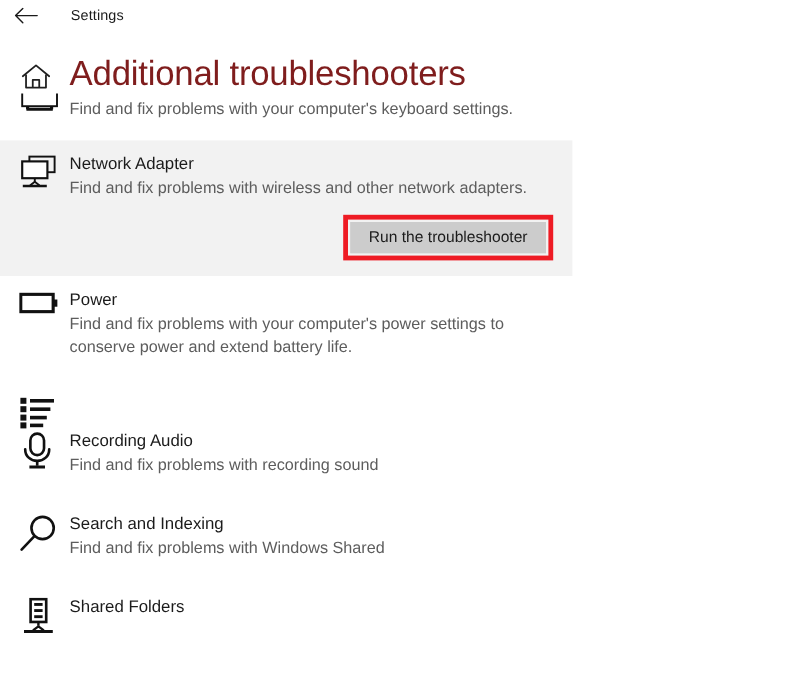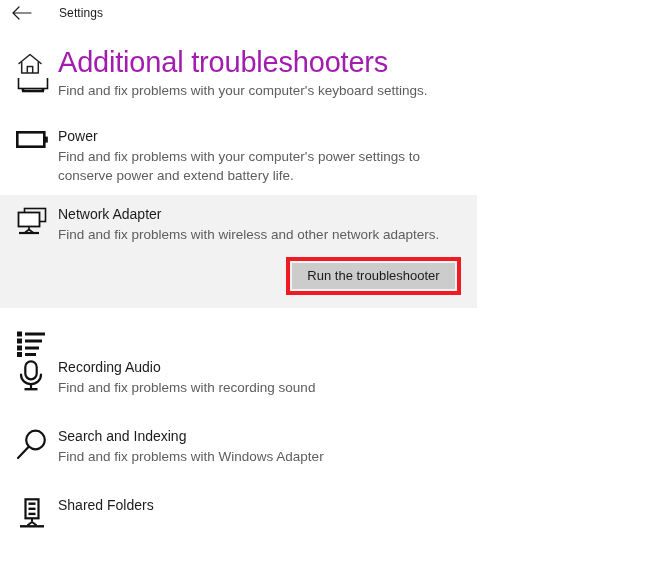--- a/index.html
+++ b/index.html
@@ -42,21 +42,21 @@
   .header {
     position: absolute;
     left: 0; top: 40px;
     width: 654px;
   }
   .page-title {
     position: absolute;
     left: 58px; top: 6px;
     font-size: 29px;
     font-weight: 300;
-    color: #a21caf;
+    color: #7f1d1d;
     letter-spacing: -0.2px;
     white-space: nowrap;
   }
   .home-icon {
     position: absolute;
     left: 17px; top: 12px;
     color: #202020;
   }
   .home-icon svg { display: block; }
 
@@ -182,50 +182,50 @@
         <rect x="2.5" y="5.5" width="29" height="19" stroke="#111111" stroke-width="1.6"></rect>
         <path d="M6 27h22" stroke="#111111" stroke-width="2.6"></path>
         <path d="M7 25v2M27 25v2" stroke="#111111" stroke-width="2.6"></path>
       </svg>
     </div>
     <div class="clipped-desc">Find and fix problems with your computer's keyboard settings.</div>
   </div>
 
   <div class="list">
 
-    <div class="row">
-      <div class="row-icon">
-        <svg width="34" height="22" viewBox="0 0 34 22" fill="none">
-          <rect x="1.3" y="3.3" width="27" height="14.4" stroke="#111111" stroke-width="2.6"></rect>
-          <rect x="28.6" y="7.6" width="3.2" height="6" fill="#111111"></rect>
-        </svg>
-      </div>
-      <div class="row-text">
-        <div class="row-title">Power</div>
-        <div class="row-desc">Find and fix problems with your computer's power settings to conserve power and extend battery life.</div>
-      </div>
-    </div>
-
     <div class="row selected">
       <div class="row-icon">
         <svg width="32" height="30" viewBox="0 0 32 30" fill="none">
           <rect x="8.5" y="1.5" width="21" height="13" stroke="#111111" stroke-width="1.6"></rect>
           <rect x="2.5" y="5.5" width="21" height="14" fill="#ffffff" stroke="#111111" stroke-width="1.8"></rect>
           <path d="M13 19.5v3" stroke="#111111" stroke-width="1.6"></path>
           <path d="M9 25.5l4-3 4 3" stroke="#111111" stroke-width="1.6" stroke-linejoin="round"></path>
           <path d="M3 26h20" stroke="#111111" stroke-width="2.2"></path>
         </svg>
       </div>
       <div class="row-text">
         <div class="row-title">Network Adapter</div>
         <div class="row-desc wide">Find and fix problems with wireless and other network adapters.</div>
       </div>
       <div class="action-area">
         <div class="annot-box"></div>
         <button class="run-btn">Run the troubleshooter</button>
+      </div>
+    </div>
+
+    <div class="row">
+      <div class="row-icon">
+        <svg width="34" height="22" viewBox="0 0 34 22" fill="none">
+          <rect x="1.3" y="3.3" width="27" height="14.4" stroke="#111111" stroke-width="2.6"></rect>
+          <rect x="28.6" y="7.6" width="3.2" height="6" fill="#111111"></rect>
+        </svg>
+      </div>
+      <div class="row-text">
+        <div class="row-title">Power</div>
+        <div class="row-desc">Find and fix problems with your computer's power settings to conserve power and extend battery life.</div>
       </div>
     </div>
 
     <div class="gap"></div>
 
     <div class="row">
       <div class="row-icon">
         <svg width="30" height="28" viewBox="0 0 30 28" fill="none">
           <rect x="1" y="1.5" width="5" height="5" fill="#111111"></rect>
           <rect x="1" y="8.5" width="5" height="5" fill="#111111"></rect>
@@ -260,21 +260,21 @@
 
     <div class="row">
       <div class="row-icon">
         <svg width="32" height="32" viewBox="0 0 32 32" fill="none">
           <circle cx="19.5" cy="11" cy2="11" r="9.3" stroke="#111111" stroke-width="2.2"></circle>
           <path d="M12.7 17.8L2 29" stroke="#111111" stroke-width="2.2" stroke-linecap="round"></path>
         </svg>
       </div>
       <div class="row-text">
         <div class="row-title">Search and Indexing</div>
-        <div class="row-desc">Find and fix problems with Windows Adapter</div>
+        <div class="row-desc">Find and fix problems with Windows Shared</div>
       </div>
     </div>
 
     <div class="gap"></div>
 
     <div class="row">
       <div class="row-icon">
         <svg width="32" height="32" viewBox="0 0 32 32" fill="none">
           <rect x="9.5" y="1.3" width="13" height="19" stroke="#111111" stroke-width="2.2"></rect>
           <rect x="12.5" y="4.5" width="7" height="2.4" fill="#111111"></rect>

